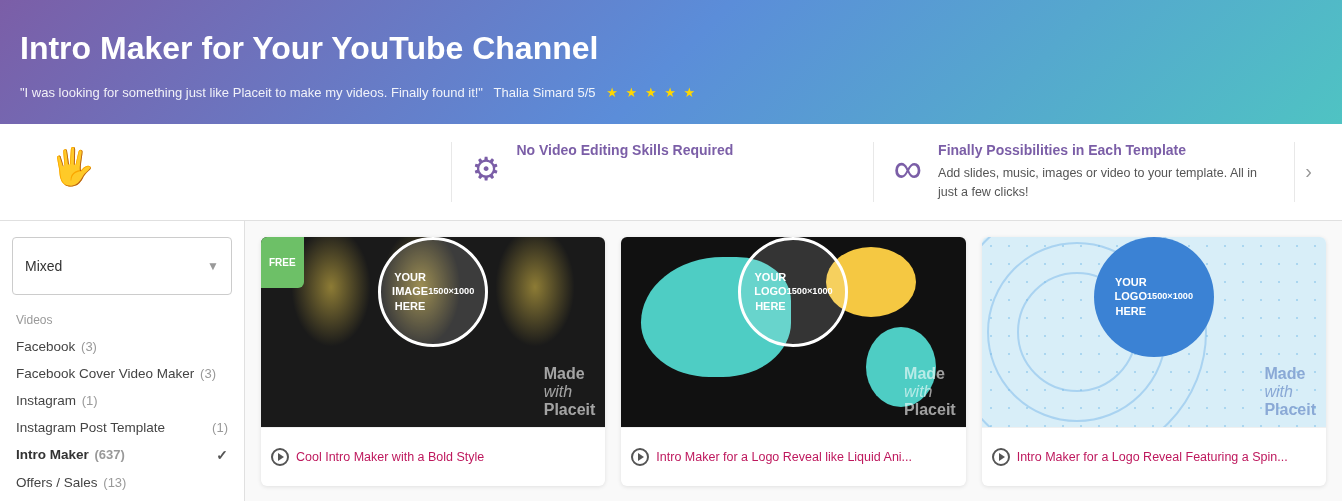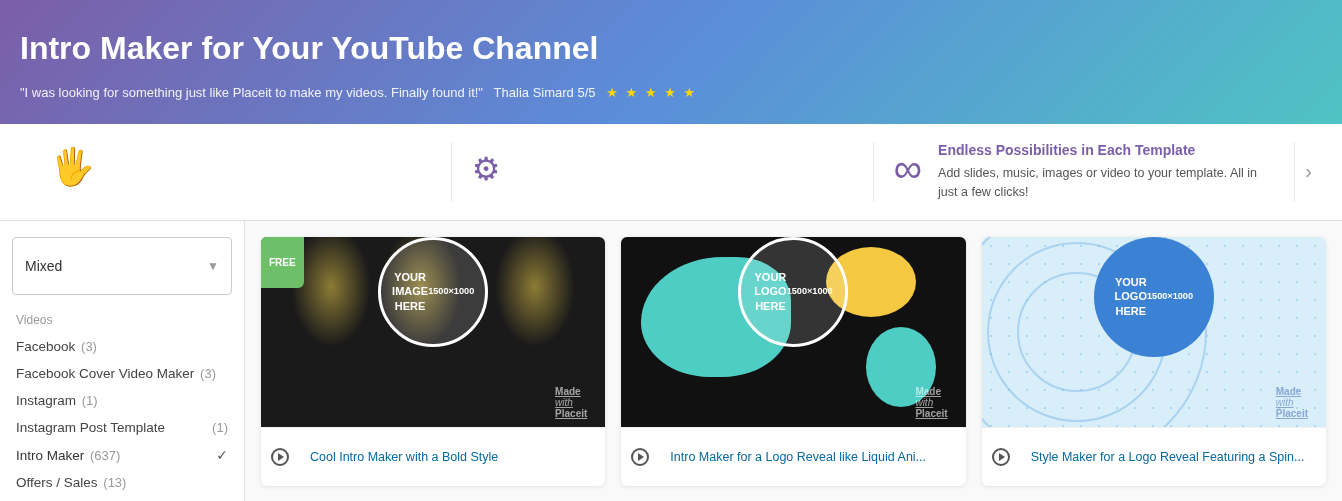--- a/index.html
+++ b/index.html
@@ -98,30 +98,30 @@
     .sidebar-dropdown .chevron { color: #999; font-size: 12px; }
     .sidebar-section-title {
       font-size: 12px;
       color: #999;
       padding: 4px 16px 6px;
       text-transform: none;
       font-weight: normal;
     }
     .sidebar-item {
       display: flex;
-      align-items: flex-end;
+      align-items: flex-start;
       justify-content: space-between;
       padding: 6px 16px;
       font-size: 13.5px;
       color: #444;
       cursor: pointer;
     }
     .sidebar-item.active {
       color: #333;
-      font-weight: 400;
+      font-weight: 700;
     }
     .sidebar-item .count { color: #999; font-size: 13px; margin-left: 2px; }
     .sidebar-item .check-icon { color: #555; font-size: 14px; }
 
     
     .content-area {
       flex: 1;
       padding: 16px;
       overflow: hidden;
     }
@@ -228,35 +228,34 @@
       color: #fff;
       font-size: 10px;
       font-weight: bold;
       padding: 20px 8px;
       border-radius: 0 0 6px 0;
       z-index: 10;
       text-transform: uppercase;
     }
     .placeit-watermark {
       position: absolute;
-      bottom: 8px; right: 18px;
-      font-size: 10px;
+      bottom: 8px; right: 10px;
+      font-size: 16px;
       color: rgba(255,255,255,0.6);
       font-style: italic;
       z-index: 10;
-      text-decoration: underline;
     }
     .placeit-watermark span { font-weight: bold; font-style: normal; }
     .card-footer {
       display: flex;
       align-items: center;
       padding: 20px 10px;
-      gap: 21px;
+      gap: 7px;
       font-size: 12.5px;
-      color: #0369a1;
+      color: #be185d;
       border-top: 1px solid #f0f0f0;
     }
     .play-icon {
       width: 18px; height: 18px;
       border-radius: 50%;
       border: 2px solid #555;
       display: flex; align-items: center; justify-content: center;
       flex-shrink: 0;
     }
     .play-icon::after {
@@ -281,26 +280,27 @@
   </div>
 </div>
 
 <div class="features-bar">
   <div class="feature-item">
     <div class="feature-icon">🖐</div>
   </div>
   <div class="feature-item">
     <div class="feature-icon" style="font-size:32px; margin-top:8px;">⚙</div>
     <div class="feature-text">
+      <h3>No Video Editing Skills Required</h3>
     </div>
   </div>
   <div class="feature-item">
     <div class="feature-icon infinite">∞</div>
     <div class="feature-text">
-      <h3>Endless Possibilities in Each Template</h3>
+      <h3>Finally Possibilities in Each Template</h3>
       <p>Add slides, music, images or video to your template. All in just a few clicks!</p>
     </div>
   </div>
   <div class="features-nav">›</div>
 </div>
 
 <div class="main-layout">
 
   <div class="sidebar">
     <div class="sidebar-dropdown">
@@ -376,20 +376,20 @@
             <div class="dots-scatter"></div>
             <div class="circle-bg cb1"></div>
             <div class="circle-bg cb2"></div>
             <div class="circle-bg cb3"></div>
             <div class="logo-circle">YOUR<br>LOGO<br>HERE<br><small>1500×1000</small></div>
           </div>
           <div class="placeit-watermark" style="color: rgba(60,100,180,0.5);"><span>Made</span><br>with<br><span>Placeit</span></div>
         </div>
         <div class="card-footer">
           <div class="play-icon"></div>
-          <span>Style Maker for a Logo Reveal Featuring a Spin...</span>
+          <span>Intro Maker for a Logo Reveal Featuring a Spin...</span>
         </div>
       </div>
 
     </div>
   </div>
 
 </div>
 
 </body></html>

